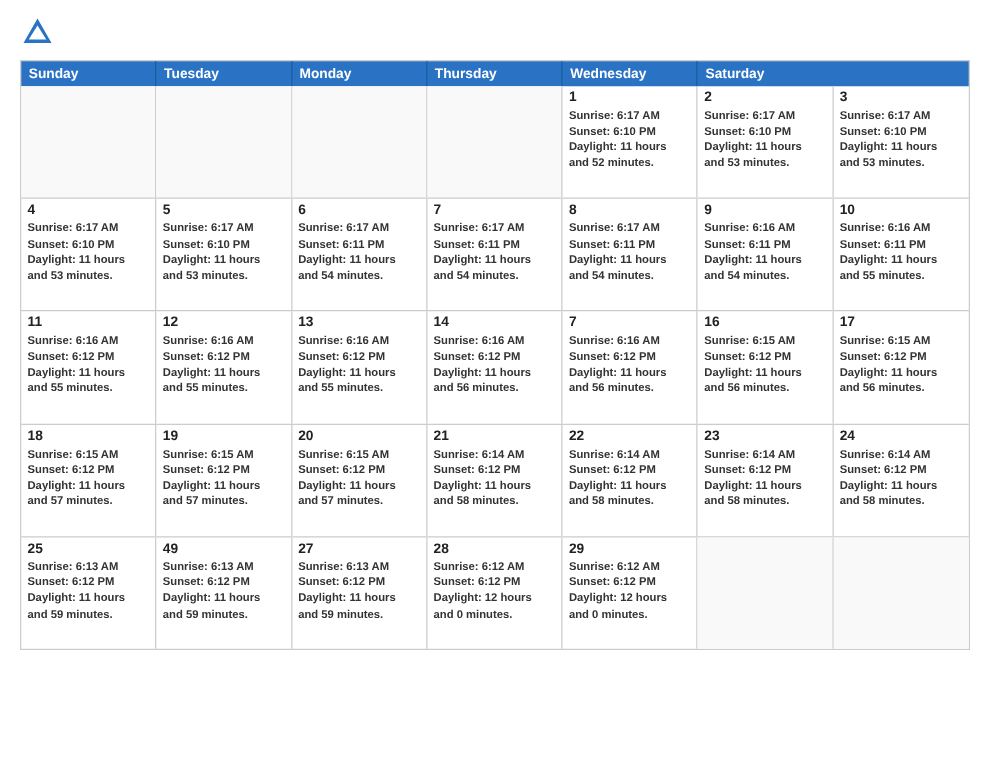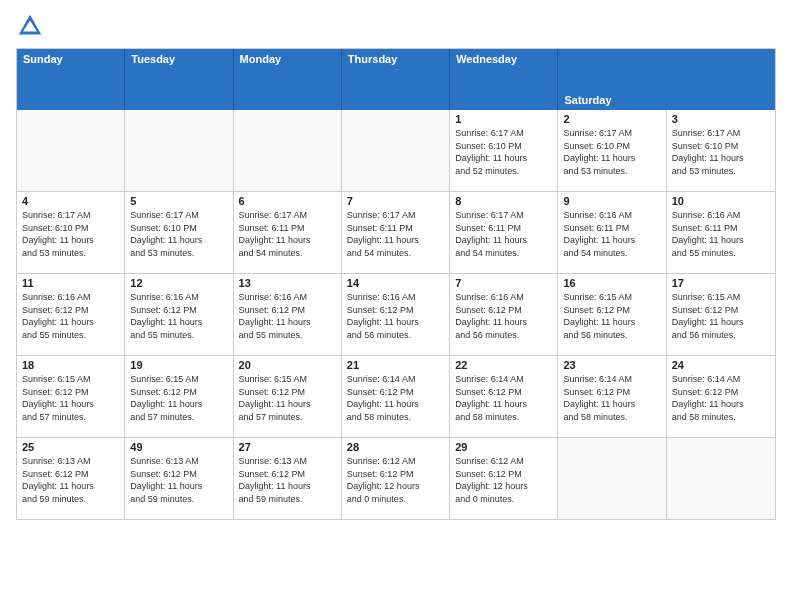--- a/index.html
+++ b/index.html
@@ -62,21 +62,21 @@
       grid-template-columns: repeat(7, 1fr);
       background: #2a72c3;
     }
     .cal-header-cell {
       color: #fff;
       font-size: 11px;
       font-weight: bold;
       padding: 4px 6px;
       border-right: 1px solid #1a5ca0;
     }
-    .cal-header-cell:last-child { border-right: none; margin-top: 41px; }
+    .cal-header-cell:last-child { border-right: none; }
     .cal-body {
       flex: 1;
       display: flex;
       flex-direction: column;
     }
     .cal-row {
       display: grid;
       grid-template-columns: repeat(7, 1fr);
       flex: 1;
       border-top: 1px solid #ccc;
@@ -94,20 +94,21 @@
     .day-num {
       font-size: 11px;
       font-weight: bold;
       margin-bottom: 2px;
       color: #222;
     }
     .day-info {
       font-size: 9px;
       line-height: 1.4;
       color: #333;
+      font-weight: bold;
     }
   </style>
 </head>
 <body>
 
 <div class="page">
   <div class="header">
     <div class="logo">
       <svg class="logo-icon" viewBox="0 0 40 40">
         <polygon points="20,4 36,32 4,32" fill="#2a72c3"></polygon>

